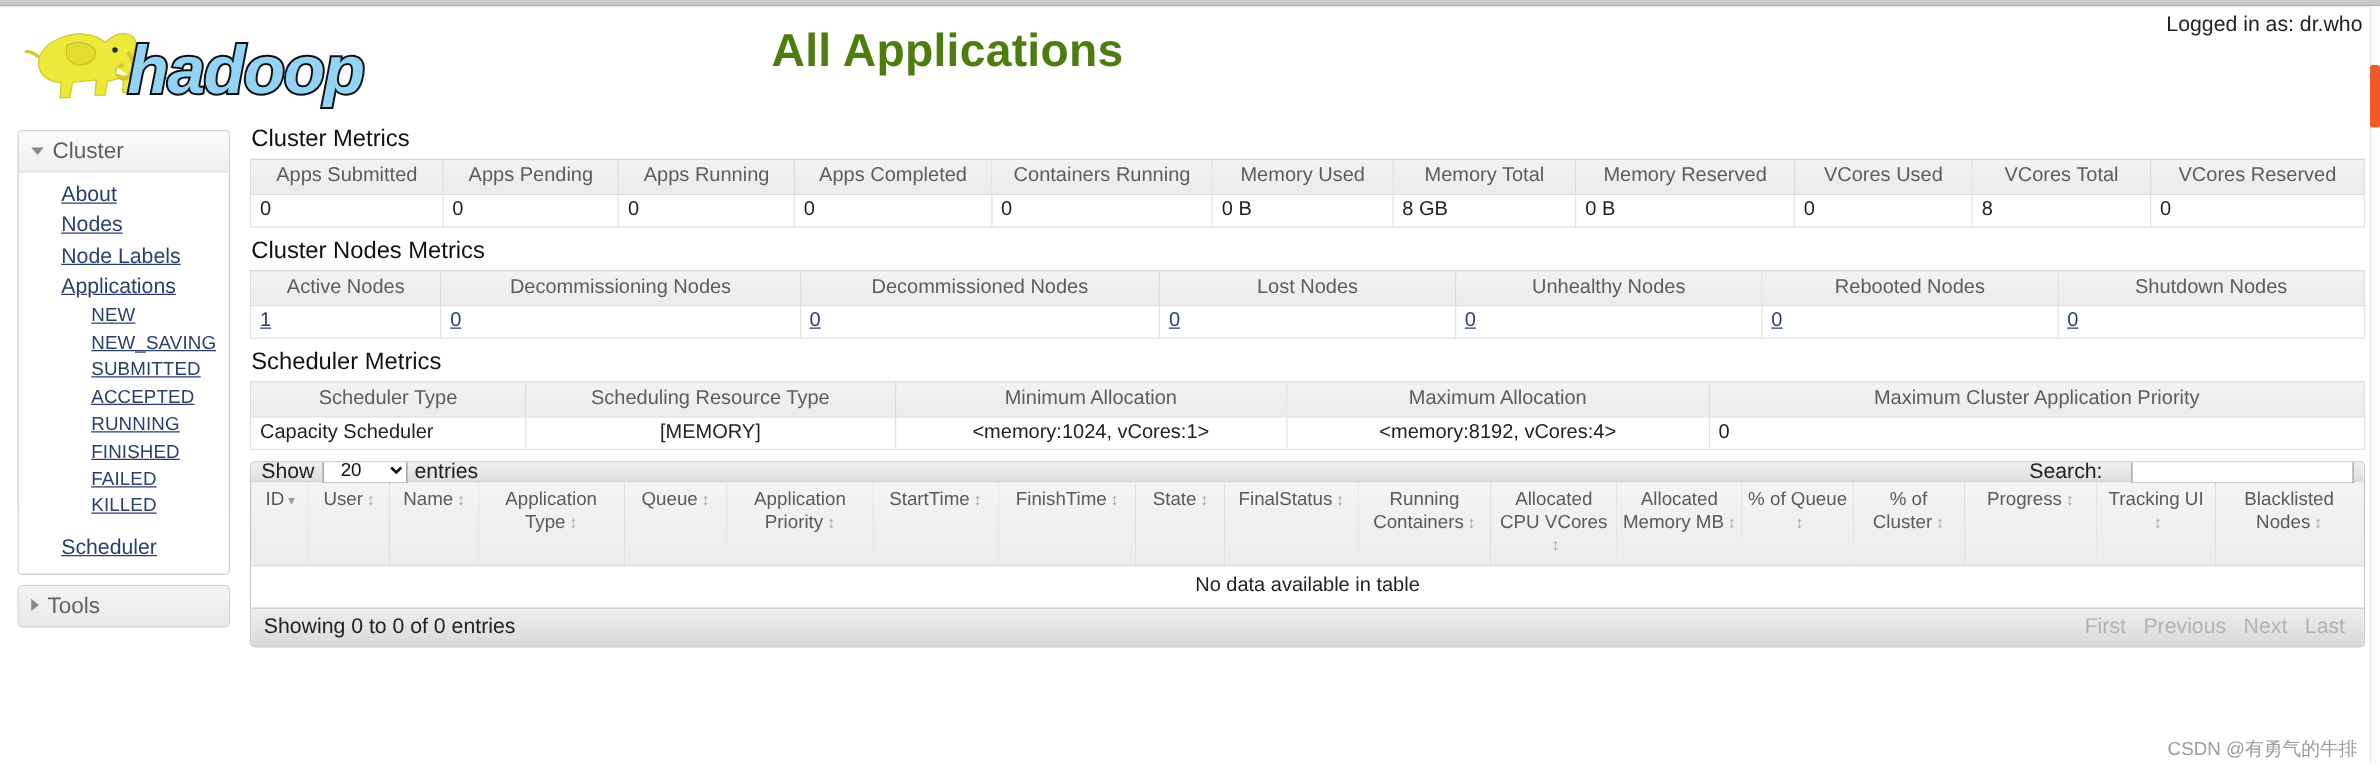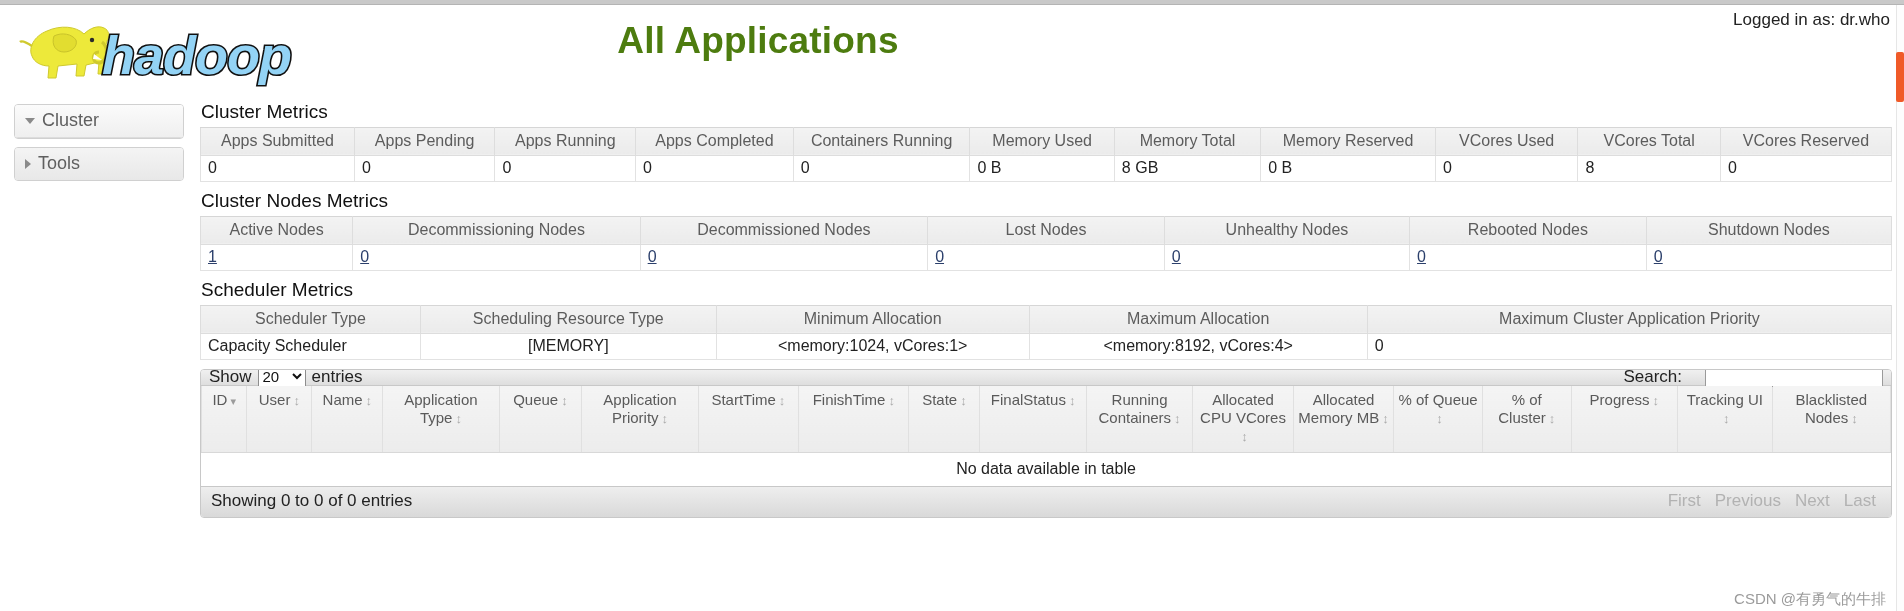--- a/index.html
+++ b/index.html
@@ -177,21 +177,21 @@
     border-bottom: 1px solid #c8c8c8;
     padding: 5px 8px 6px 8px;
     display: flex; align-items: center;
     justify-content: space-between;
     height: 16px;
   }
   .dt-len { font-size: 17px; color: #222; display: flex; align-items: center; gap: 6px; }
   .dt-len select {
     font-family: "Liberation Sans", sans-serif;
     font-size: 15px;
-    padding: 0 0;
+    padding: 0 10px;
     height: 21px;
     border: 1px solid #8d8d8d;
     background: #fff;
     color: #111;
   }
   .dt-filter { font-size: 17px; color: #222; display: flex; gap: 23px; }
   .dt-filter input {
     font-family: "Liberation Sans", sans-serif;
     font-size: 14px;
     width: 178px; height: 20px;
@@ -301,20 +301,37 @@
   <div class="page-title">
     <span>All Applications</span>
   </div>
 
   <div class="sidebar">
 
     <div class="panel">
       <div class="panel-head">
         <span class="tri"></span>
         <span>Cluster</span>
+      </div>
+      <div class="panel-body">
+        <a class="nav-link">About</a>
+        <a class="nav-link">Nodes</a>
+        <a class="nav-link">Node Labels</a>
+        <a class="nav-link">Applications</a>
+
+        <a class="nav-link sub">NEW</a>
+        <a class="nav-link sub">NEW_SAVING</a>
+        <a class="nav-link sub">SUBMITTED</a>
+        <a class="nav-link sub">ACCEPTED</a>
+        <a class="nav-link sub">RUNNING</a>
+        <a class="nav-link sub">FINISHED</a>
+        <a class="nav-link sub">FAILED</a>
+        <a class="nav-link sub">KILLED</a>
+
+        <a class="nav-link sched">Scheduler</a>
       </div>
     </div>
 
     <div class="panel">
       <div class="panel-head collapsed">
         <span class="tri right"></span>
         <span>Tools</span>
       </div>
     </div>
 

